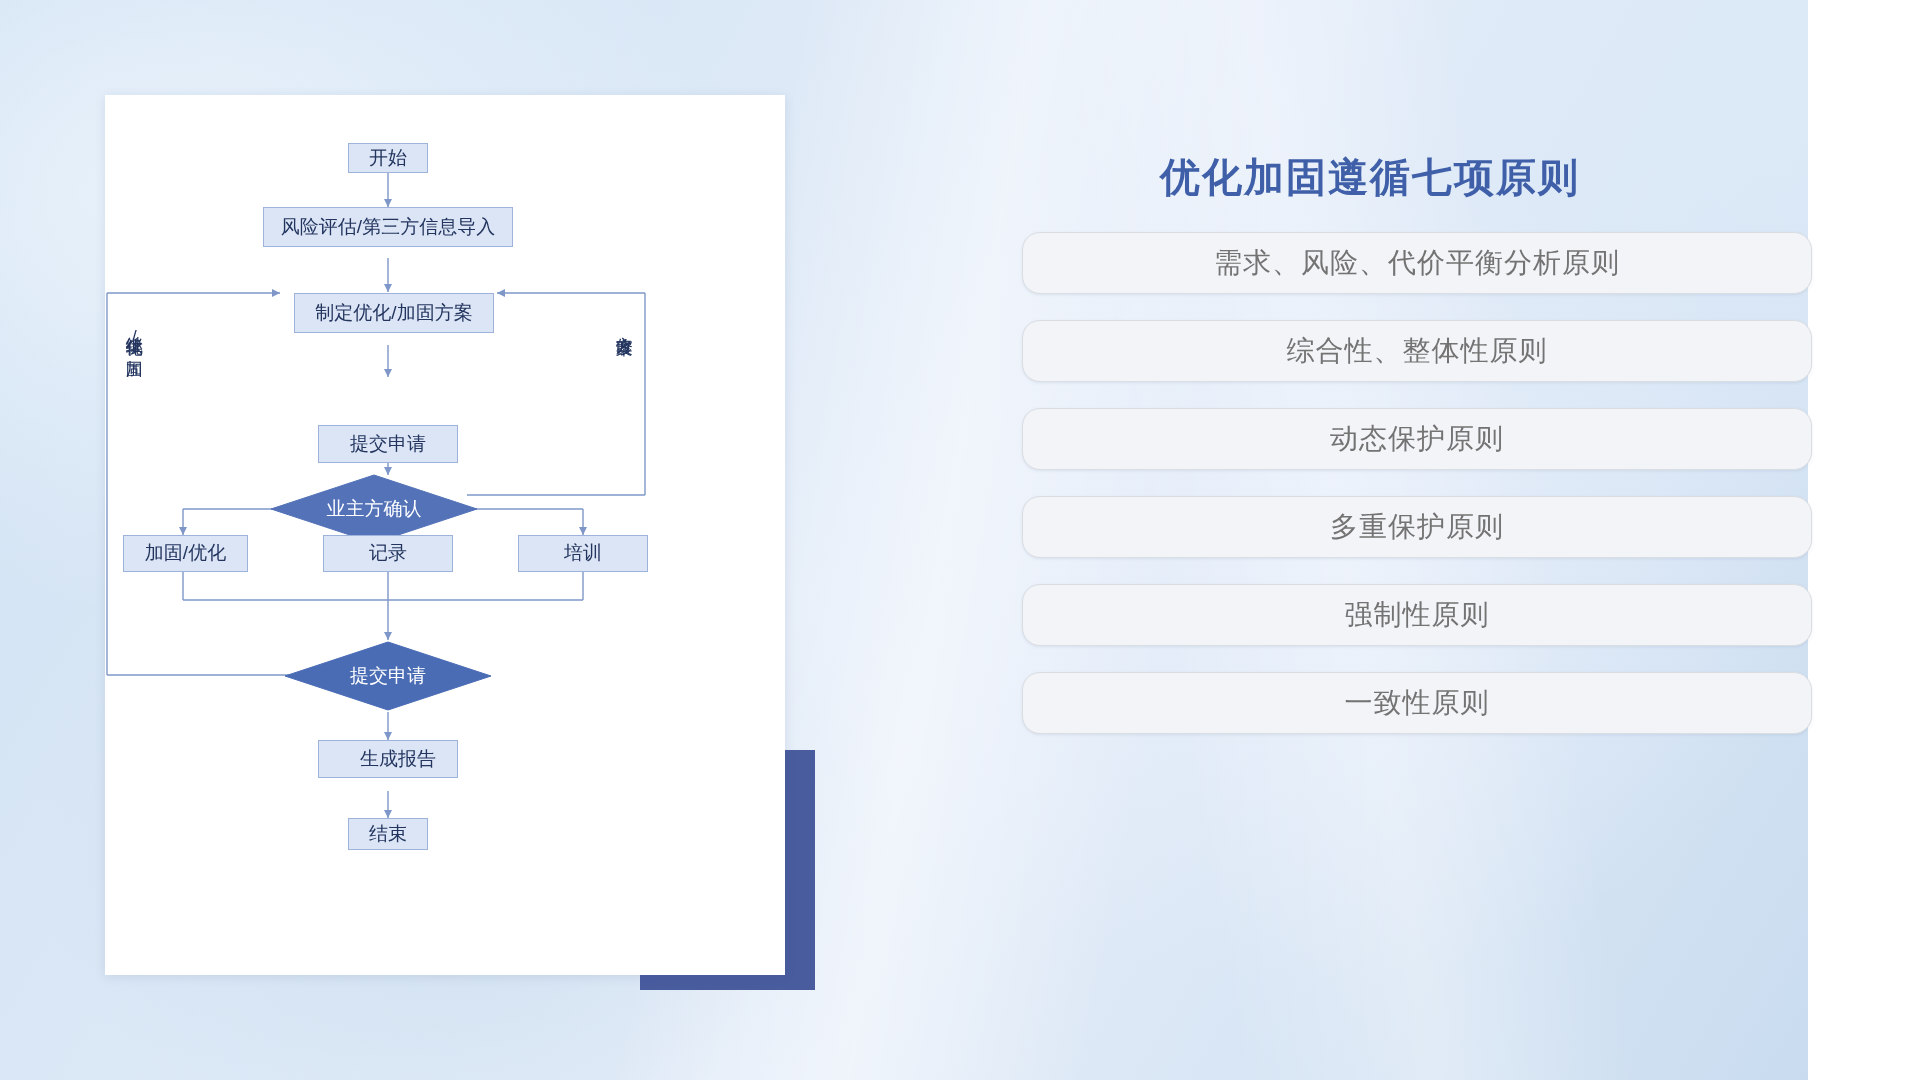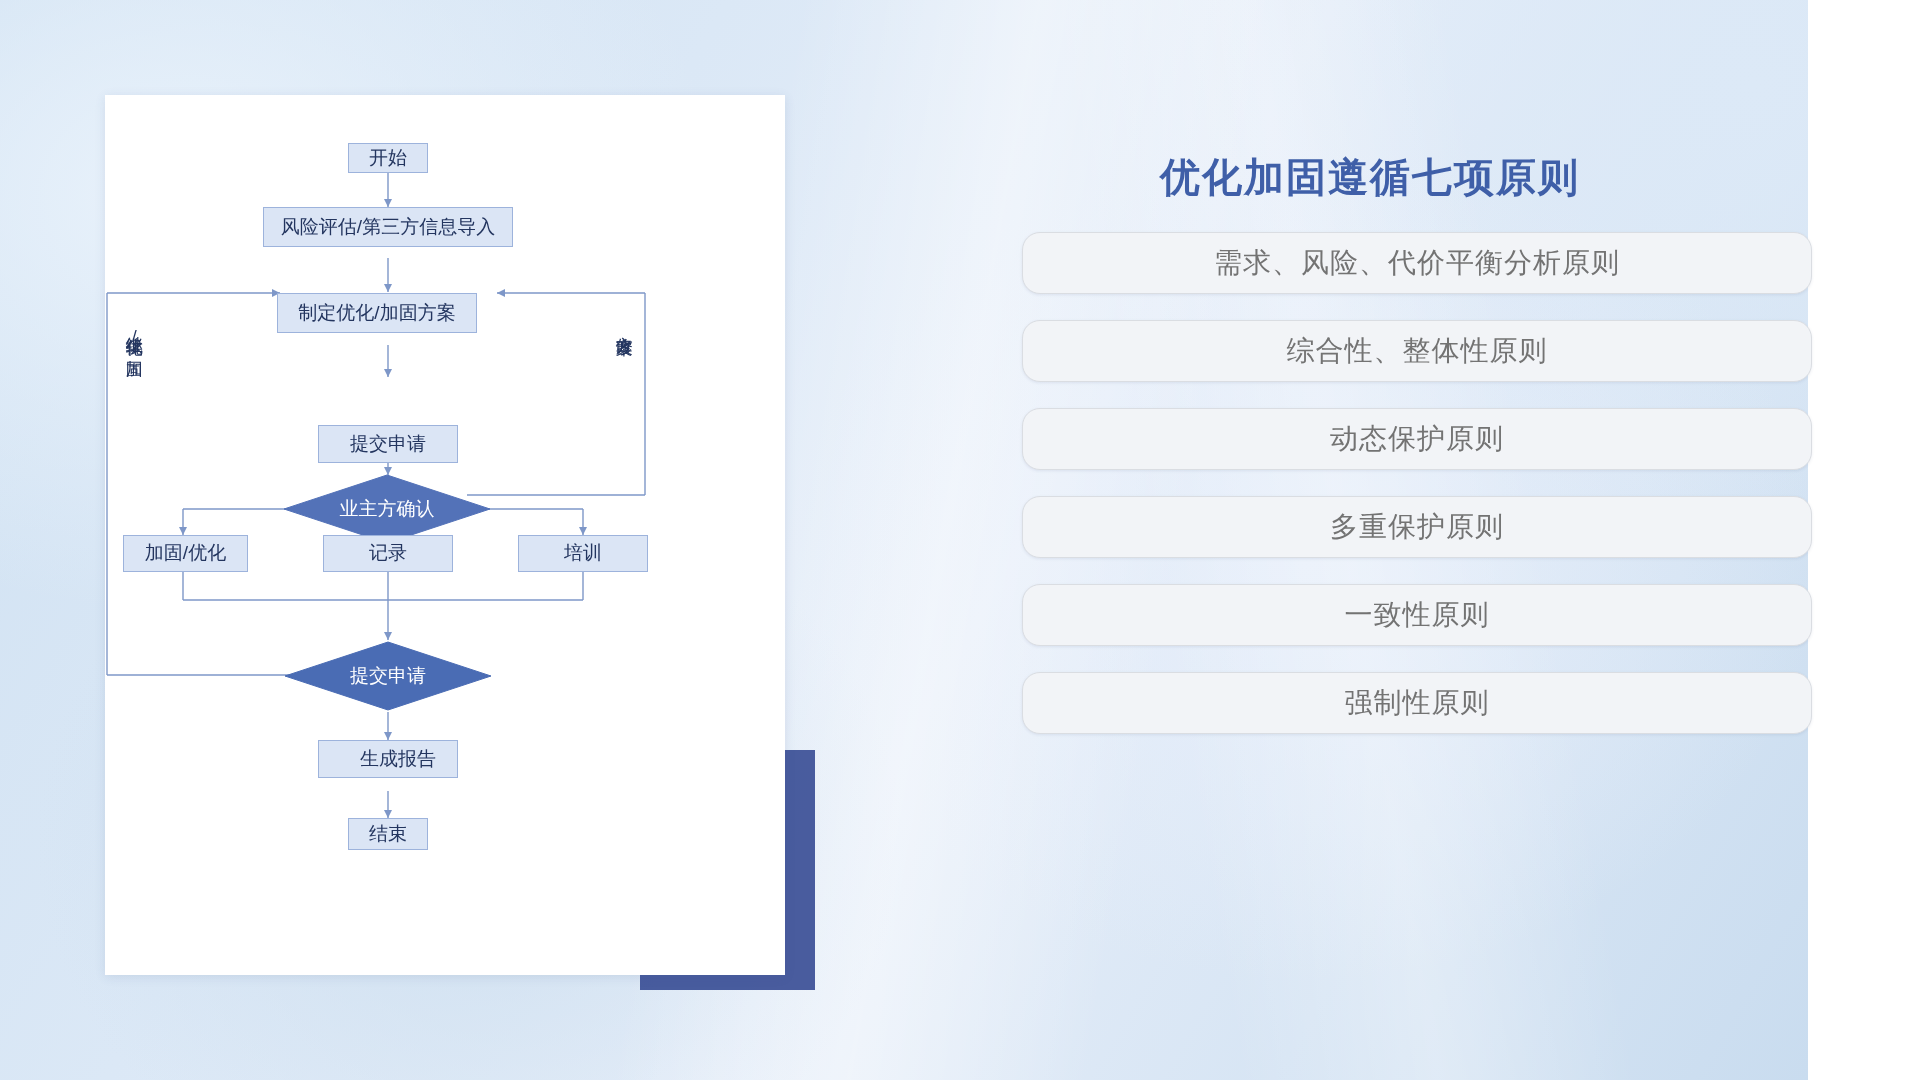--- a/index.html
+++ b/index.html
@@ -268,25 +268,25 @@
         <line x1="540" y1="400" x2="540" y2="198"></line>
         <line x1="362" y1="400" x2="540" y2="400"></line>
         <line x1="540" y1="198" x2="392" y2="198" marker-end="url(#arrow)"></line>
       </g>
     </svg>
 
     <div class="fbox" style="left:243px; top:48px; width:80px; height:30px;">开始</div>
 
     <div class="fbox" style="left:158px; top:112px; width:250px; height:40px;">风险评估/第三方信息导入</div>
 
-    <div class="fbox" style="left:172px; top:198px; width:200px; height:40px;">制定优化/加固方案</div>
+    <div class="fbox" style="left:189px; top:198px; width:200px; height:40px;">制定优化/加固方案</div>
 
     <div class="fbox" style="left:213px; top:282px; width:140px; height:38px;margin-top:48px;">提交申请</div>
 
-    <div class="fdiamond-wrap" style="left:177px; top:378px; width:210px; height:72px;">
+    <div class="fdiamond-wrap" style="left:164px; top:378px; width:210px; height:72px;">
       <svg width="210" height="72" style="position:absolute;left:0;top:0;">
         <polygon points="105,2 208,36 105,70 2,36" fill="#5372b8" stroke="#5372b8"></polygon>
       </svg>
       <span class="fdiamond-label" style="color:#ffffff;">业主方确认</span>
     </div>
 
     <div class="fbox" style="left:18px; top:440px; width:125px; height:37px;">加固/优化</div>
 
     <div class="fbox" style="left:218px; top:440px; width:130px; height:37px;">记录</div>
 
@@ -308,17 +308,17 @@
     <div class="vlabel" style="left:510px; top:228px; height:105px;">方案修改</div>
   </div>
 
   <div class="right-title">优化加固遵循七项原则</div>
 
   <div class="pill-list">
     <div class="pill">需求、风险、代价平衡分析原则</div>
     <div class="pill">综合性、整体性原则</div>
     <div class="pill">动态保护原则</div>
     <div class="pill">多重保护原则</div>
+    <div class="pill">强制性原则</div>
     <div class="pill">一致性原则</div>
-    <div class="pill">强制性原则</div>
   </div>
 
 </div>
 
 </body></html>

